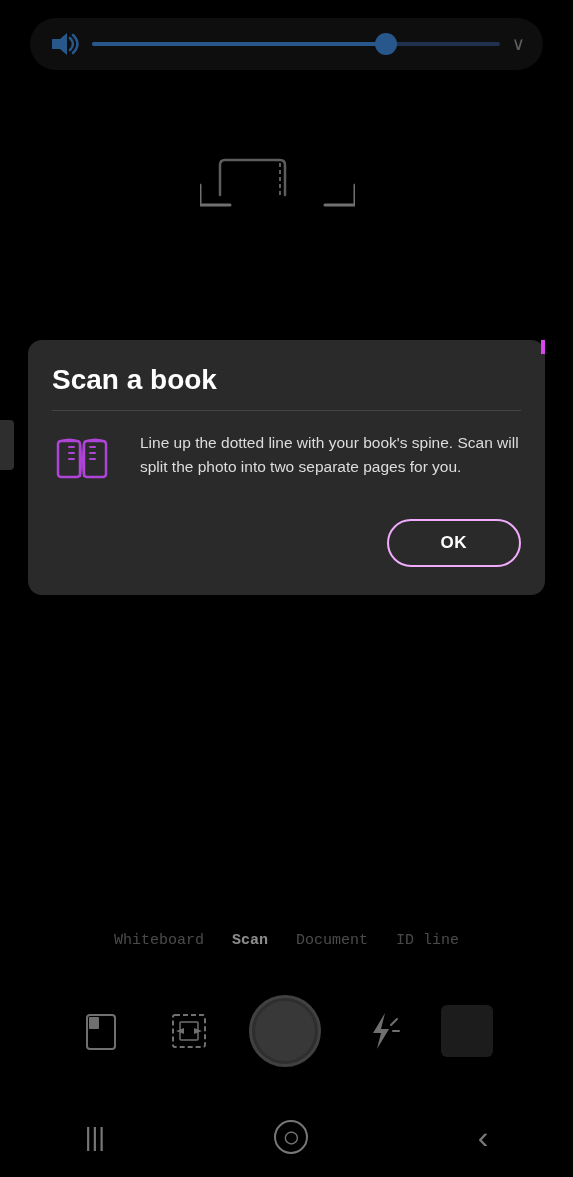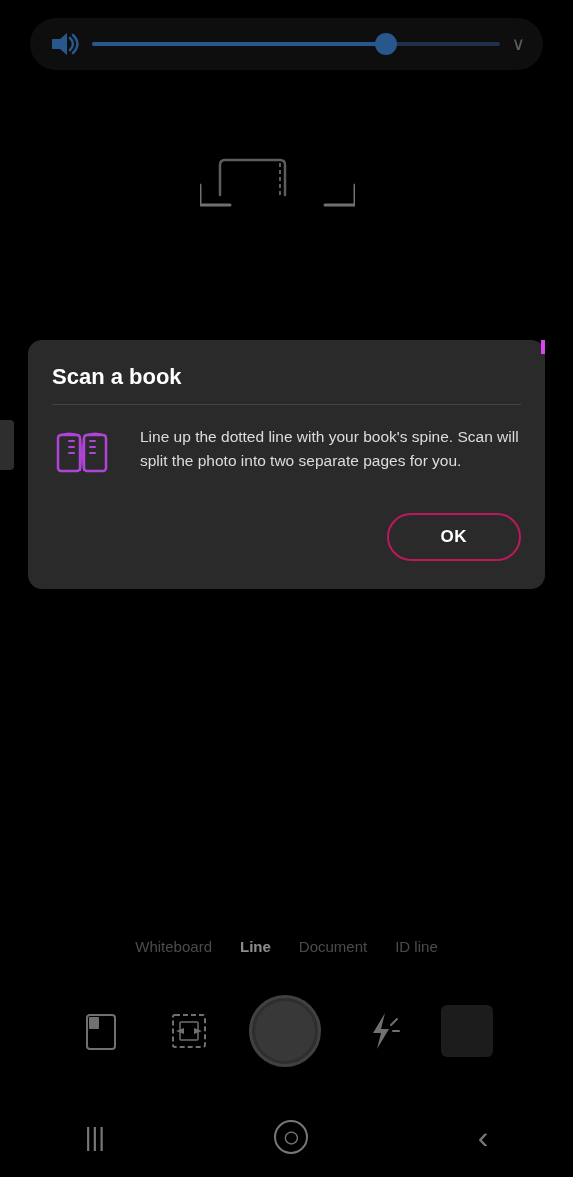--- a/index.html
+++ b/index.html
@@ -104,21 +104,21 @@
       left: 28px;
       right: 28px;
       background: #2a2a2a;
       border-radius: 14px;
       padding: 24px 24px 28px 24px;
       z-index: 30;
     }
 
     .dialog-title {
       color: #fff;
-      font-size: 22px;
+      font-size: 28px;
       font-weight: 700;
       margin-bottom: 14px;
     }
 
     .dialog-divider {
       height: 1px;
       background: #444;
       margin-bottom: 20px;
     }
 
@@ -144,40 +144,41 @@
       line-height: 1.55;
       flex: 1;
     }
 
     .dialog-footer {
       display: flex;
       justify-content: flex-end;
     }
 
     .ok-button {
-      border: 2px solid #be185d;
+      border: 2px solid #f0abfc;
       background: transparent;
       color: #fff;
       border-radius: 50px;
       padding: 12px 52px;
       font-size: 17px;
       font-weight: 600;
       cursor: pointer;
       letter-spacing: 0.5px;
     }
 
     
     .scan-tabs {
       position: absolute;
-      bottom: 218px;
+      bottom: 224px;
       left: 0; right: 0;
       display: flex;
       justify-content: center;
       gap: 28px;
       z-index: 10;
+      font-family: Liberation Mono, monospace;
     }
 
     .scan-tab {
       color: #888;
       font-size: 15px;
       font-weight: 400;
       cursor: pointer;
       padding: 4px 0;
     }
 
@@ -335,21 +336,21 @@
     </div>
     <div class="dialog-text">Line up the dotted line with your book's spine. Scan will split the photo into two separate pages for you.</div>
   </div>
   <div class="dialog-footer">
     <button class="ok-button">OK</button>
   </div>
 </div>
 
 <div class="scan-tabs">
   <span class="scan-tab">Whiteboard</span>
-  <span class="scan-tab active">Line</span>
+  <span class="scan-tab active">Scan</span>
   <span class="scan-tab">Document</span>
   <span class="scan-tab">ID line</span>
 </div>
 
 <div class="bottom-controls">
 
   <div class="ctrl-btn">
     <svg width="44" height="44" viewBox="0 0 44 44" fill="none">
       <rect x="4" y="6" width="28" height="34" rx="3" stroke="#ccc" stroke-width="2" fill="none"></rect>
       <rect x="6" y="8" width="10" height="12" rx="1" fill="#ccc"></rect>

